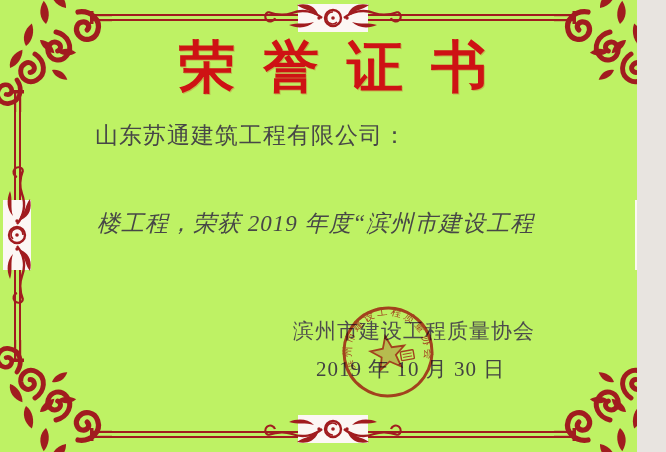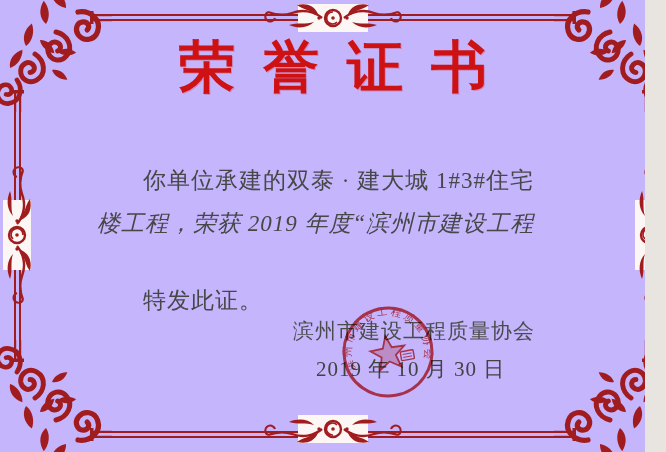--- a/index.html
+++ b/index.html
@@ -3,23 +3,22 @@
 <meta charset="utf-8">
 <style>
   html,body{margin:0;padding:0;}
   body{
     font-family:"Liberation Serif","DejaVu Serif",serif;
     background:#e8e4e0;
   }
   .cert{
     position:relative;
     width:637px;height:452px;
-    background:#c4b5fd;
+    background:#bef264;
     overflow:hidden;
-    padding-left:8px;
   }
   
   .bline{position:absolute;background:#a11c1f;}
   .h-top-outer{left:100px;top:14px;width:466px;height:2px;}
   .h-top-inner{left:100px;top:19px;width:466px;height:2px;}
   .h-bot-outer{left:100px;top:436px;width:466px;height:2px;}
   .h-bot-inner{left:100px;top:431px;width:466px;height:2px;}
   .v-left-outer{left:14px;top:100px;width:2px;height:252px;}
   .v-left-inner{left:19px;top:100px;width:2px;height:252px;}
   .v-right-outer{left:650px;top:100px;width:2px;height:252px;}
@@ -136,23 +135,22 @@
       <use href="#mid-art"></use>
     </svg>
   <svg class="midorn left" viewBox="0 0 170 34">
       <use href="#mid-art"></use>
     </svg>
   <svg class="midorn right" viewBox="0 0 170 34">
       <use href="#mid-art"></use>
     </svg>
 
   <div class="title">荣誉证书</div>
-  <div class="txt b1">你单位承建的双泰 · 建大城 1#3#住宅</div>
+  <div class="txt recipient">山东苏通建筑工程有限公司：</div>
   <div class="txt b2">楼工程，荣获 2019 年度“滨州市建设工程</div>
-  <div class="txt b4">特发此证。</div>
   <div class="txt issuer">滨州市建设工程质量协会</div>
   <div class="txt date">2019 年 10 月 30 日</div>
 
   <svg class="seal" viewBox="0 0 110 110">
     <g transform="rotate(-10 55 55)">
       <circle cx="55" cy="55" r="44" fill="none" stroke="#d63036" stroke-width="3"></circle>
       <path d="M55,39 L59.5,50.9 L72.1,51.4 L62.2,59.3 L65.6,71.6 L55,64.6 L44.4,71.6 L47.8,59.3 L37.9,51.4 L50.5,50.9 Z" fill="rgba(214,48,54,0.3)" stroke="#d63036" stroke-width="1.8"></path>
       <rect x="67" y="57" width="13" height="9" rx="1" fill="none" stroke="#d63036" stroke-width="1.4"></rect>
       <path d="M69,60 h9 M69,63 h9" stroke="#d63036" stroke-width="0.9"></path>
       <defs>

